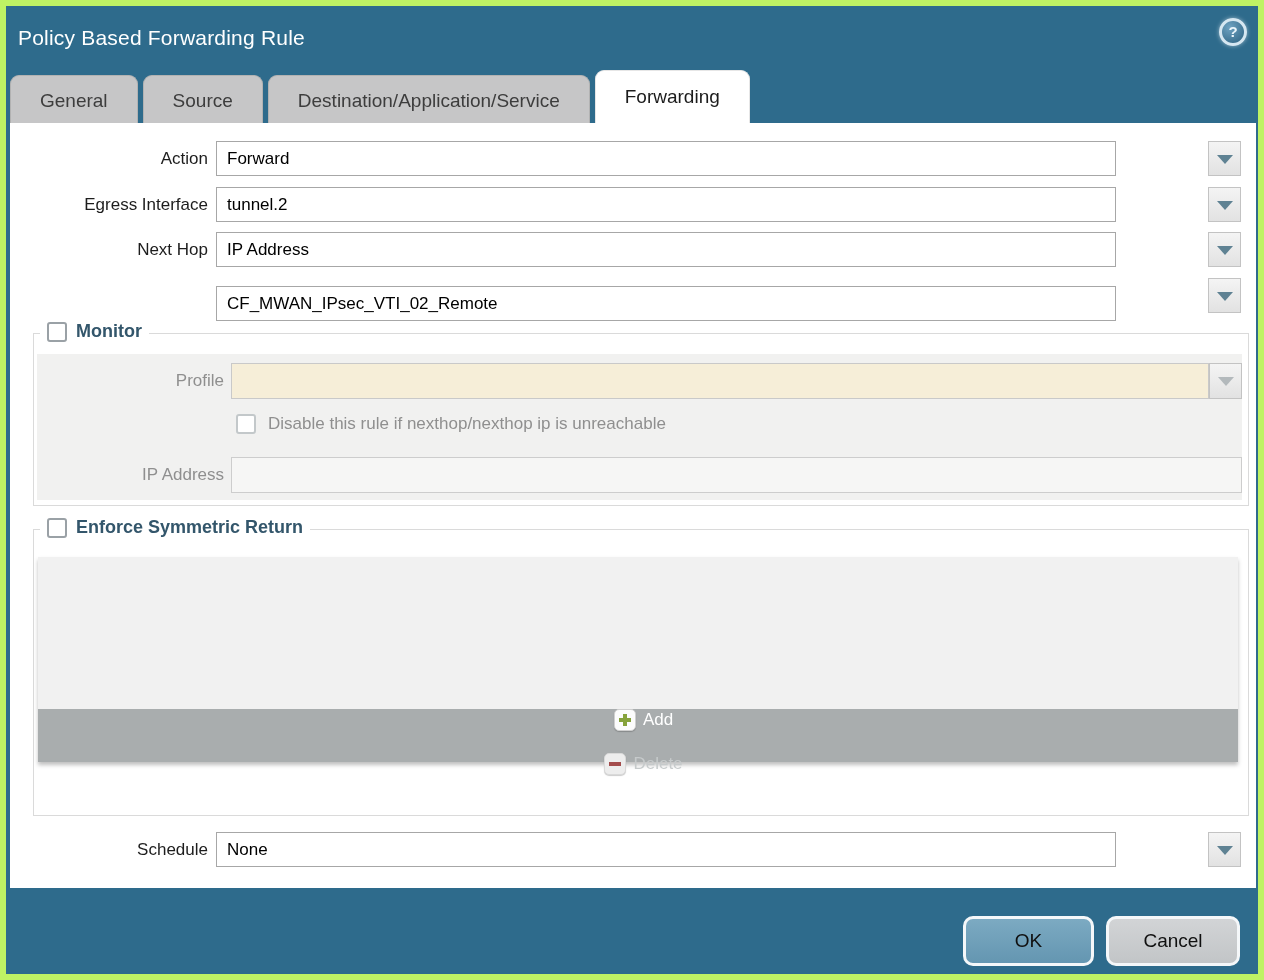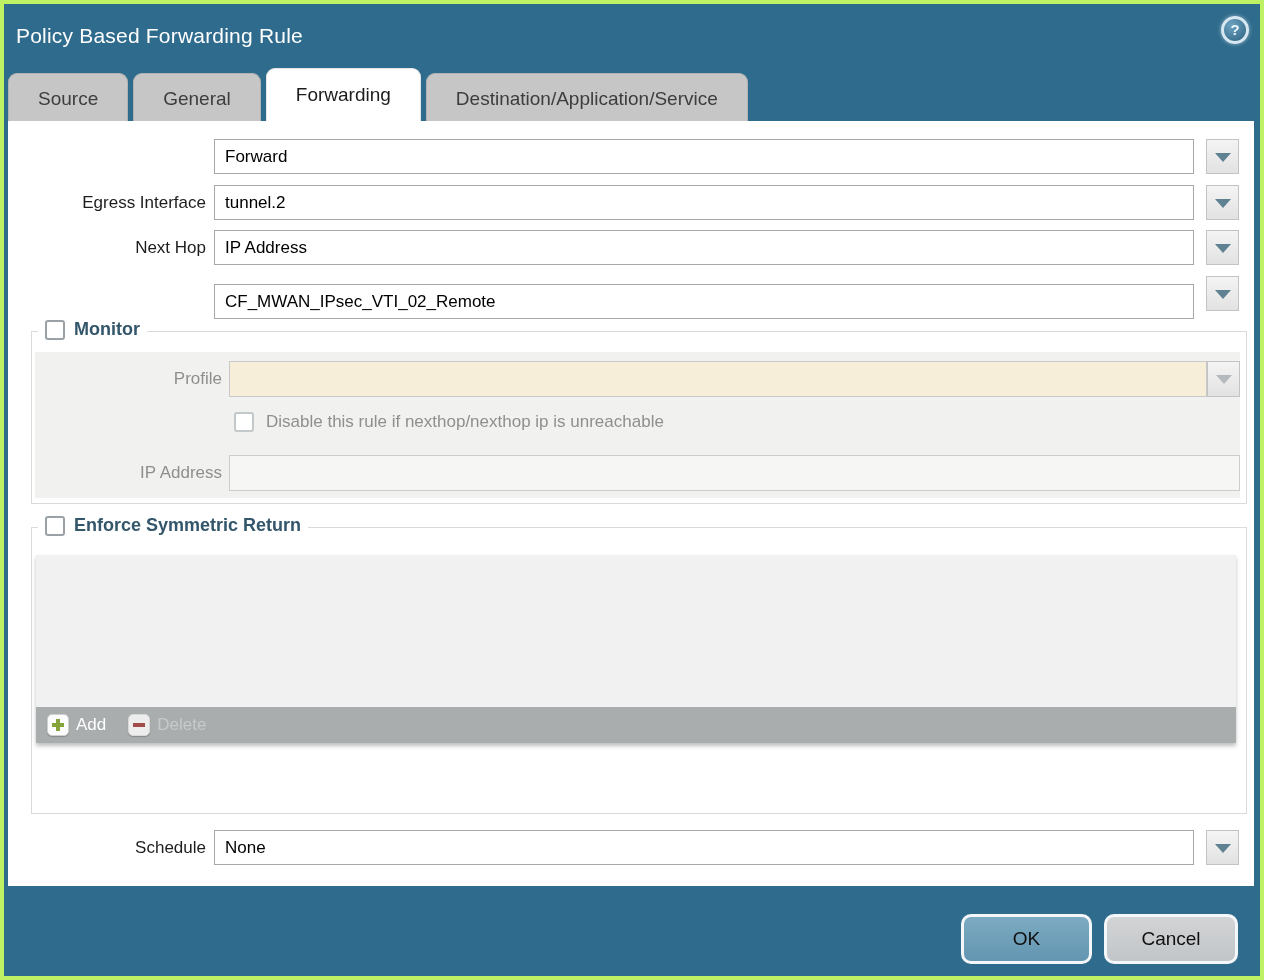--- a/index.html
+++ b/index.html
@@ -1,35 +1,35 @@
 <!DOCTYPE html>
 <html><head>
 <meta charset="utf-8">
 <style>
   html,body{margin:0;padding:0;background:#555;}
   .stage{
     position:relative;width:1264px;height:980px;box-sizing:border-box;
-    background:#2e6b8c;border:4px solid #bef264;overflow:hidden;
+    background:#2e6b8c;border:6px solid #bef264;overflow:hidden;
     font-family:"Liberation Sans", sans-serif;
   }
   
   .title{position:absolute;left:12px;top:20px;font-size:21px;color:#ffffff;letter-spacing:.2px;}
   .help{position:absolute;right:11px;top:12px;width:22px;height:22px;border:3px solid #d6e7f1;
     border-radius:50%;background:radial-gradient(circle at 35% 30%, #6fa3c2, #2b607f);
     color:#eaf5fb;font-weight:bold;font-size:15px;text-align:center;line-height:22px;
     box-shadow:0 0 4px rgba(255,255,255,.5);}
   
   .tabs{position:absolute;left:4px;top:64px;height:53px;display:flex;gap:5px;align-items:flex-end;}
   .tab{height:47px;line-height:49px;padding:0 29px;background:#c6c6c7;border:1px solid #b2b2b2;
     border-bottom:none;border-radius:9px 9px 0 0;font-size:19px;color:#3d3d3d;cursor:default;}
   .tab.active{background:#ffffff;height:52px;line-height:52px;color:#1c1c1c;border-color:#e6e6e6;}
   
   .content{position:absolute;left:4px;top:117px;width:1246px;height:765px;background:#ffffff;}
   .row-label{position:absolute;left:0;width:198px;text-align:right;font-size:17px;color:#1d1d1d;line-height:35px;}
-  .field{position:absolute;left:206px;width:980px;height:35px;box-sizing:border-box;background:#fff;
+  .field{position:absolute;left:206px;width:900px;height:35px;box-sizing:border-box;background:#fff;
     border:1px solid #a7a7a7;font-size:17px;color:#000;line-height:33px;padding-left:10px;
     white-space:nowrap;overflow:hidden;}
   .dropbtn{position:absolute;left:1198px;width:33px;height:35px;box-sizing:border-box;
     background:linear-gradient(#f4f4f4,#e2e2e2);border:1px solid #c3c3c3;cursor:pointer;}
   .dropbtn .arr{position:absolute;left:50%;top:50%;transform:translate(-50%,-45%);
     width:0;height:0;border-left:8px solid transparent;border-right:8px solid transparent;
     border-top:9px solid #5f8293;}
   .dropbtn.disabled .arr{border-top-color:#b3b9bc;}
   
   .fset{position:absolute;border:1px solid #dadada;box-sizing:border-box;}
@@ -38,21 +38,21 @@
     border-radius:3px;box-sizing:content-box;cursor:pointer;}
   .cbx.disabled{border-color:#c3c8ca;cursor:default;}
   .legend .txt{font-size:18px;font-weight:bold;color:#33566b;margin-left:9px;}
   .graybox{position:absolute;background:#f1f1f0;}
   .mlabel{position:absolute;left:0;width:187px;text-align:right;font-size:17px;color:#8f8f8f;line-height:36px;}
   
   .nhtable{position:absolute;left:4px;top:27px;width:1200px;box-shadow:0 3px 4px rgba(0,0,0,.25);}
   .nh-header{height:48px;background:#b2b6b8;color:#f5f6f6;font-size:18px;line-height:48px;
     padding-left:13px;border-left:2px solid #c4c8ca;box-sizing:border-box;}
   .nh-body{height:152px;background:#f1f1f1;}
-  .nh-footer{height:36px;background:#a9adae;display:flex;align-items:center;padding-left:11px;gap:22px;}
+  .nh-footer{height:53px;background:#a9adae;display:flex;align-items:center;padding-left:11px;gap:22px;flex-direction:column;}
   .tbtn{display:flex;align-items:center;gap:7px;cursor:pointer;}
   .tbtn .lbl{font-size:17px;color:#ffffff;}
   .tbtn.disabled{cursor:default;}
   .tbtn.disabled .lbl{color:#c6cacb;}
   .sqicon{position:relative;width:20px;height:20px;border-radius:5px;background:#fcfcfc;
     border:1px solid #d0d0d0;box-shadow:0 1px 1px rgba(0,0,0,.2);}
   .sqicon.dim{background:#ededed;border-color:#d9d9d9;}
   .plus::before,.plus::after{content:"";position:absolute;background:#87a33c;}
   .plus::before{left:4px;top:8px;width:12px;height:4px;}
   .plus::after{left:8px;top:4px;width:4px;height:12px;}
@@ -65,28 +65,29 @@
 </style>
 </head>
 <body>
 
 <div class="stage">
 
   <div class="title">Policy Based Forwarding Rule</div>
   <div class="help">?</div>
 
   <div class="tabs">
+    <div class="tab">General</div>
     <div class="tab">Source</div>
-    <div class="tab">General</div>
+    <div class="tab">Destination/Application/Service</div>
     <div class="tab active">Forwarding</div>
-    <div class="tab">Destination/Application/Service</div>
   </div>
 
   <div class="content">
 
+    <div class="row-label" style="top:18px;">Action</div>
     <div class="field" style="top:18px;">Forward</div>
     <div class="dropbtn" style="top:18px;">
         <span class="arr"></span>
       </div>
 
     <div class="row-label" style="top:64px;">Egress Interface</div>
     <div class="field" style="top:64px;">tunnel.2</div>
     <div class="dropbtn" style="top:64px;">
         <span class="arr"></span>
       </div>

